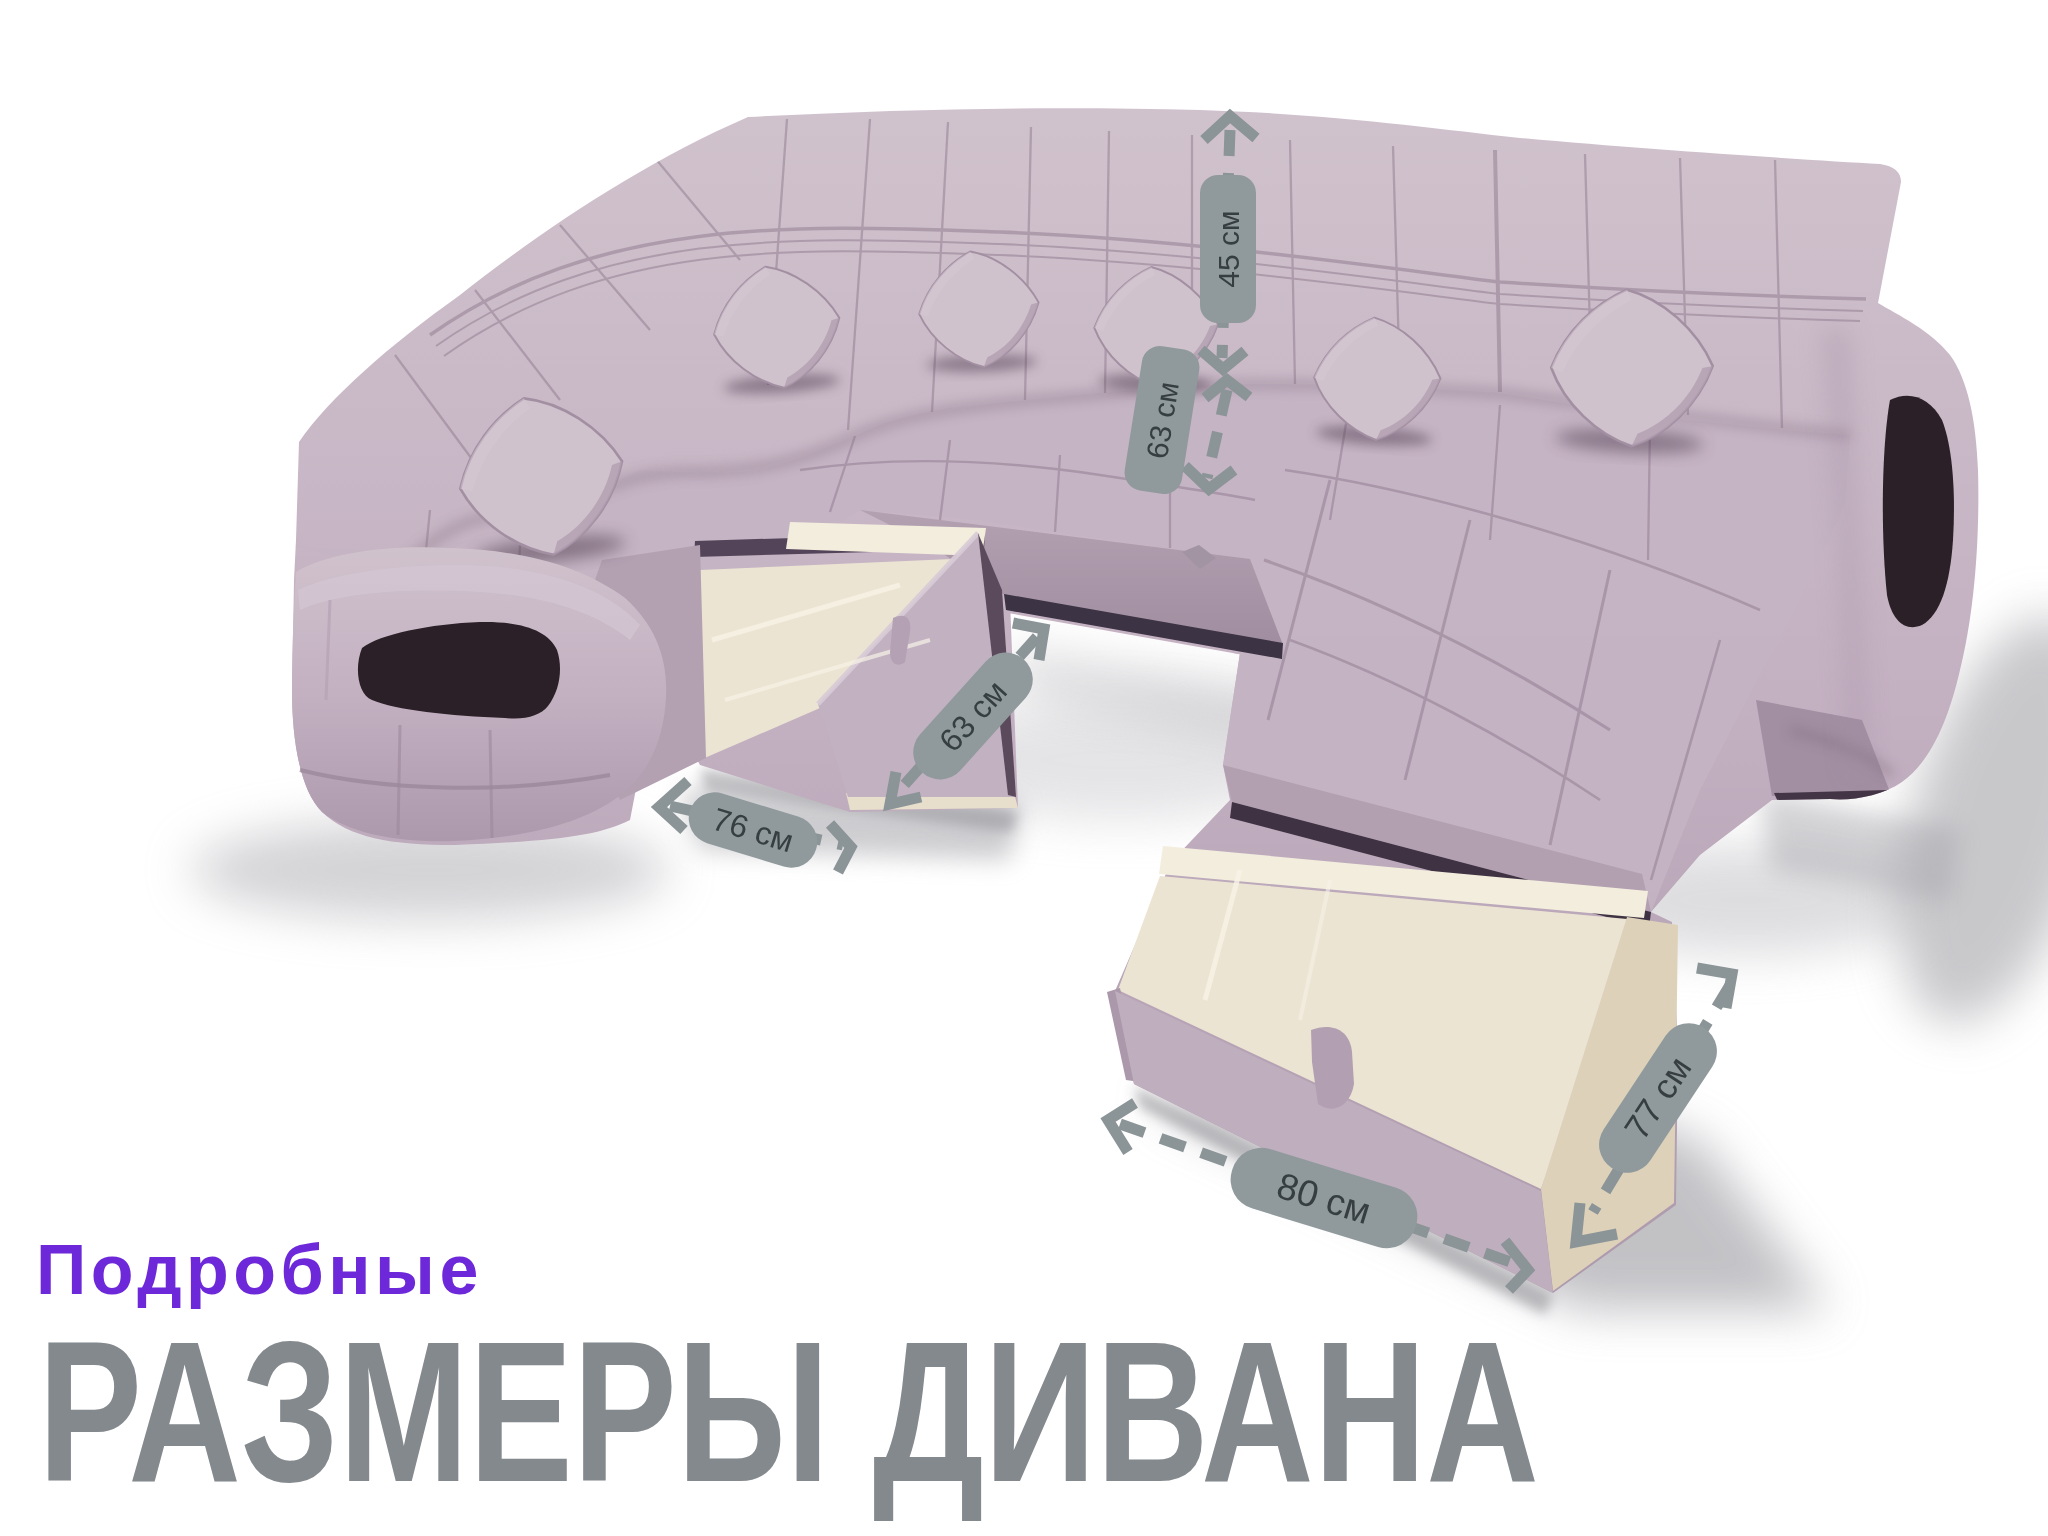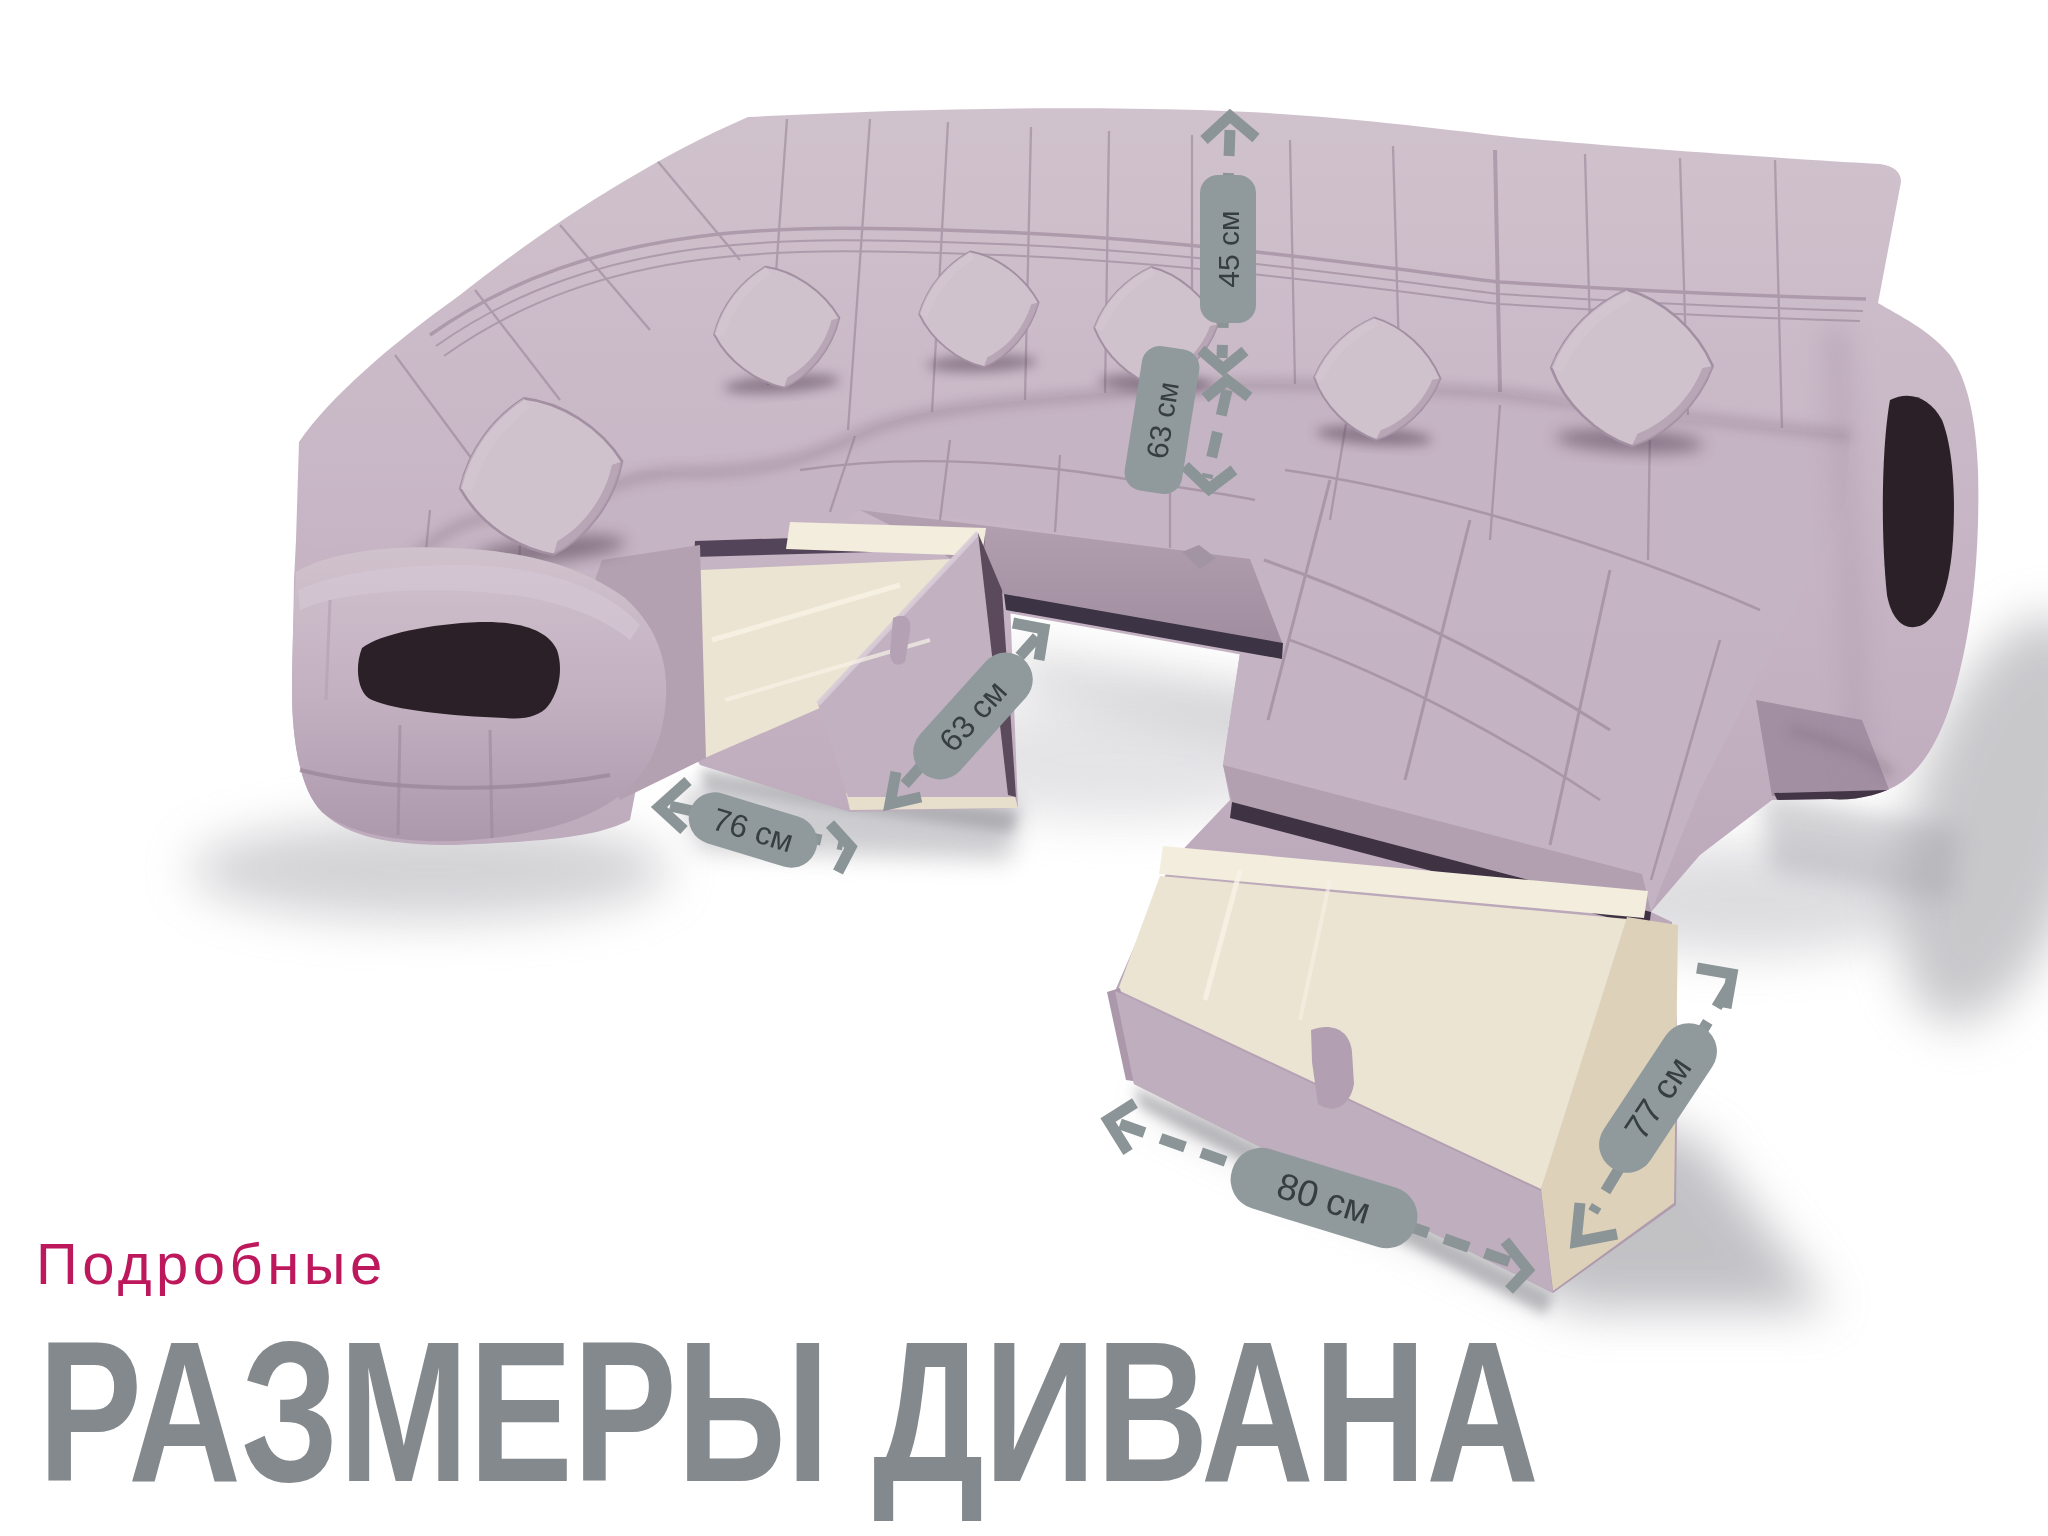--- a/index.html
+++ b/index.html
@@ -1,18 +1,18 @@
 <!DOCTYPE html>
 <html><head>
 <meta charset="utf-8">
 <style>
   html,body{margin:0;padding:0;background:#ffffff;width:2048px;height:1536px;overflow:hidden;}
   #stage{position:relative;width:2048px;height:1536px;background:#ffffff;font-family:"Liberation Sans",sans-serif;}
   svg{position:absolute;left:0;top:0;}
-  .t1{position:absolute;left:36px;top:1230px;font-size:58px;color:#be185d;letter-spacing:4.5px;}
+  .t1{position:absolute;left:36px;top:1230px;font-size:70px;color:#6d28d9;letter-spacing:4.5px;font-weight:bold;}
   .t2{position:absolute;left:38px;top:1297px;font-size:200px;font-weight:bold;color:#84898d;letter-spacing:0px;transform:scaleX(0.78);transform-origin:left top;white-space:nowrap;}
 </style>
 </head>
 <body>
 <div id="stage">
 <svg width="2048" height="1536" viewBox="0 0 2048 1536">
 <defs>
   <linearGradient id="gMain" x1="0" y1="0" x2="0" y2="1">
     <stop offset="0" stop-color="#d0c2cd"></stop>
           <stop offset="0.5" stop-color="#c3b0c1"></stop>

